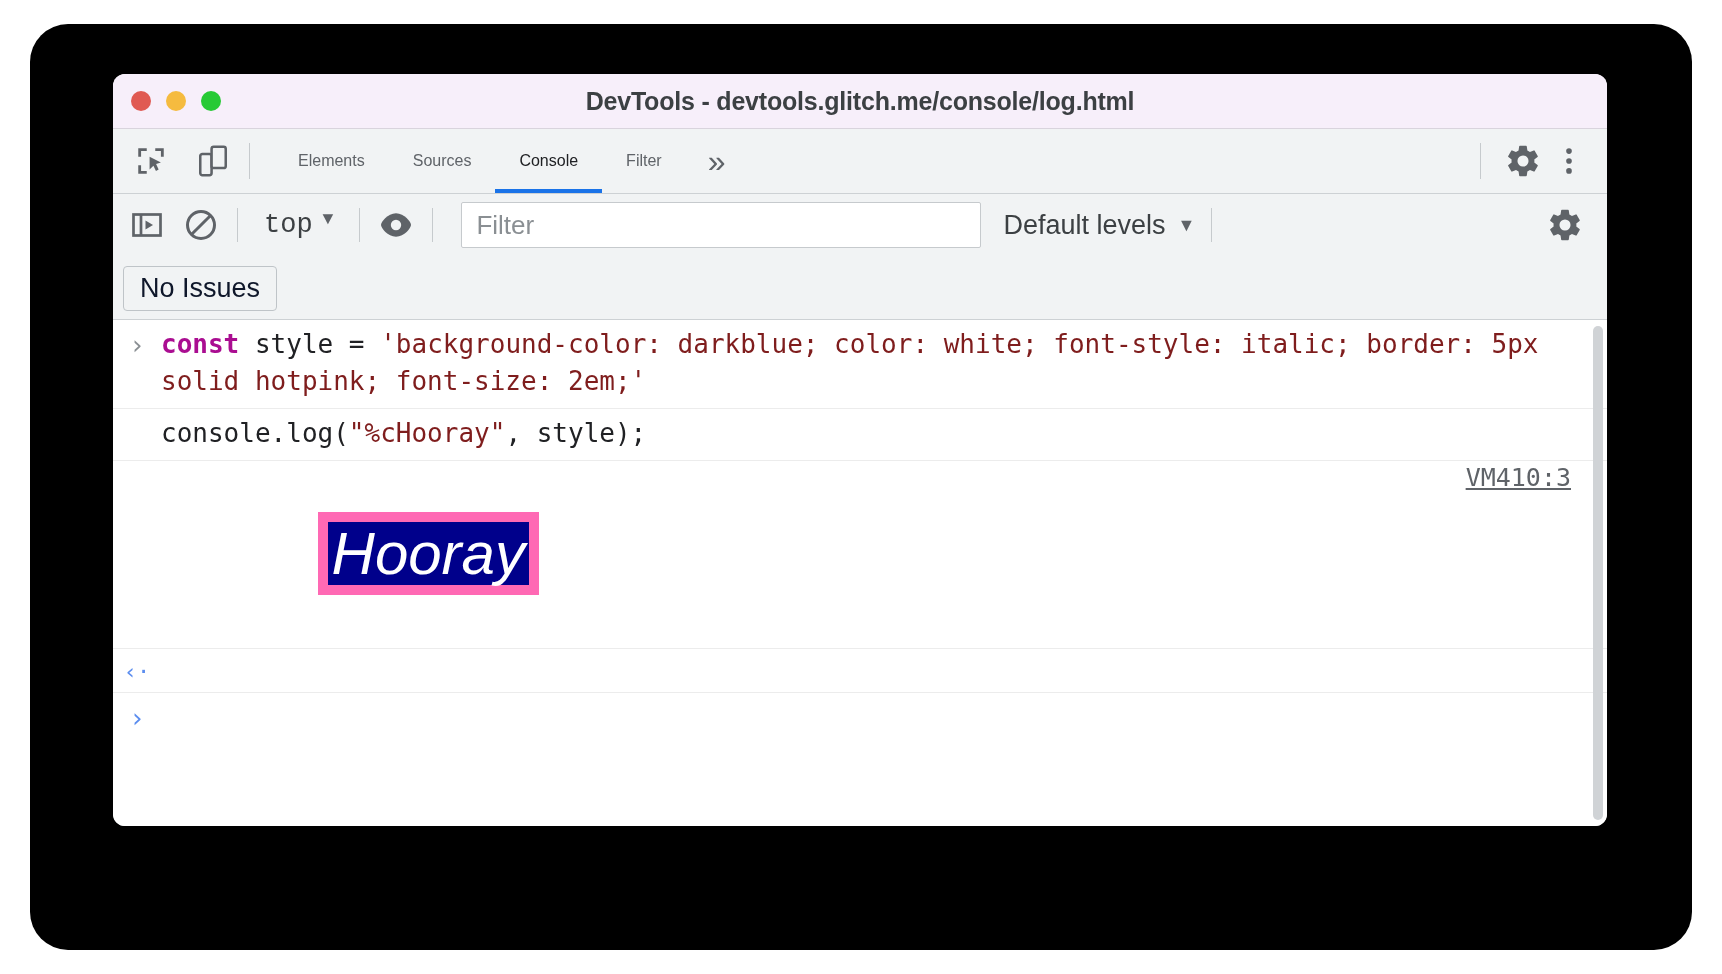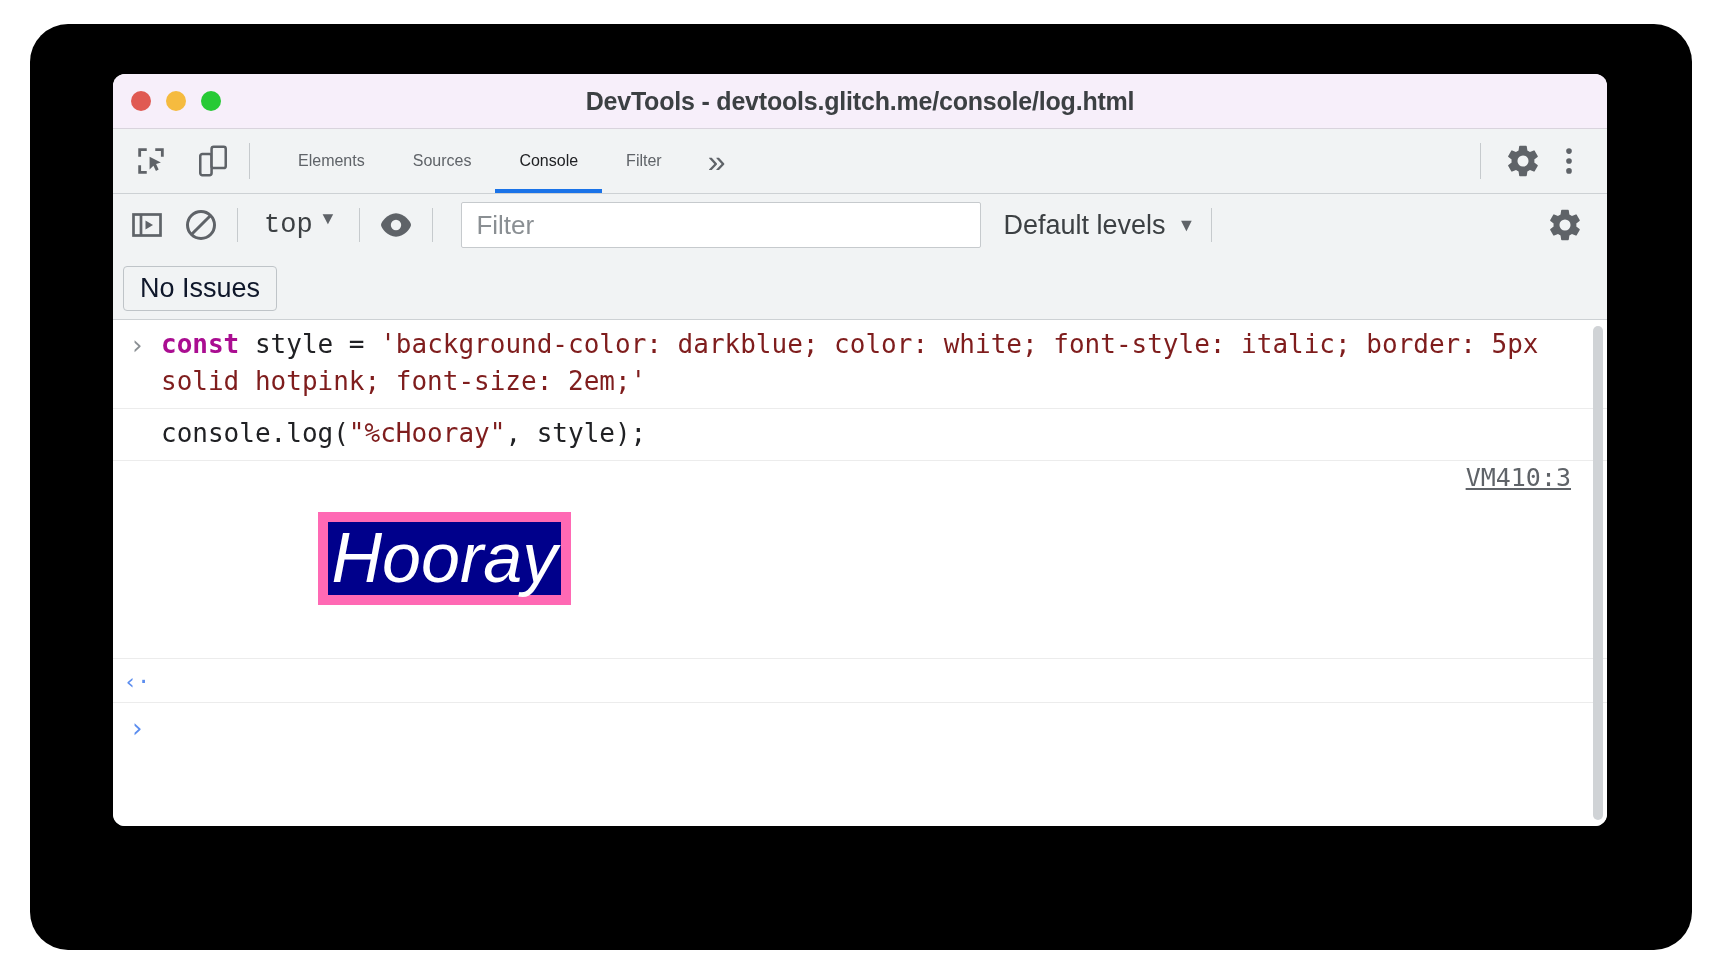--- a/index.html
+++ b/index.html
@@ -257,21 +257,21 @@
     font-size: 25px;
     color: #5f6368;
     text-decoration: underline;
     font-family: "DejaVu Sans Mono", monospace;
   }
   .hooray {
     display: inline-block;
     background: #00008b;
     color: #ffffff;
     font-style: italic;
-    font-size: 70px;
+    font-size: 60px;
     line-height: 1.05;
     border: 10px solid #ff69b4;
     padding: 0 4px;
     font-family: "Liberation Sans", sans-serif;
     font-weight: normal;
   }
   .undefined-txt { color: #6b7075; }
 
   
   .scrollbar {

